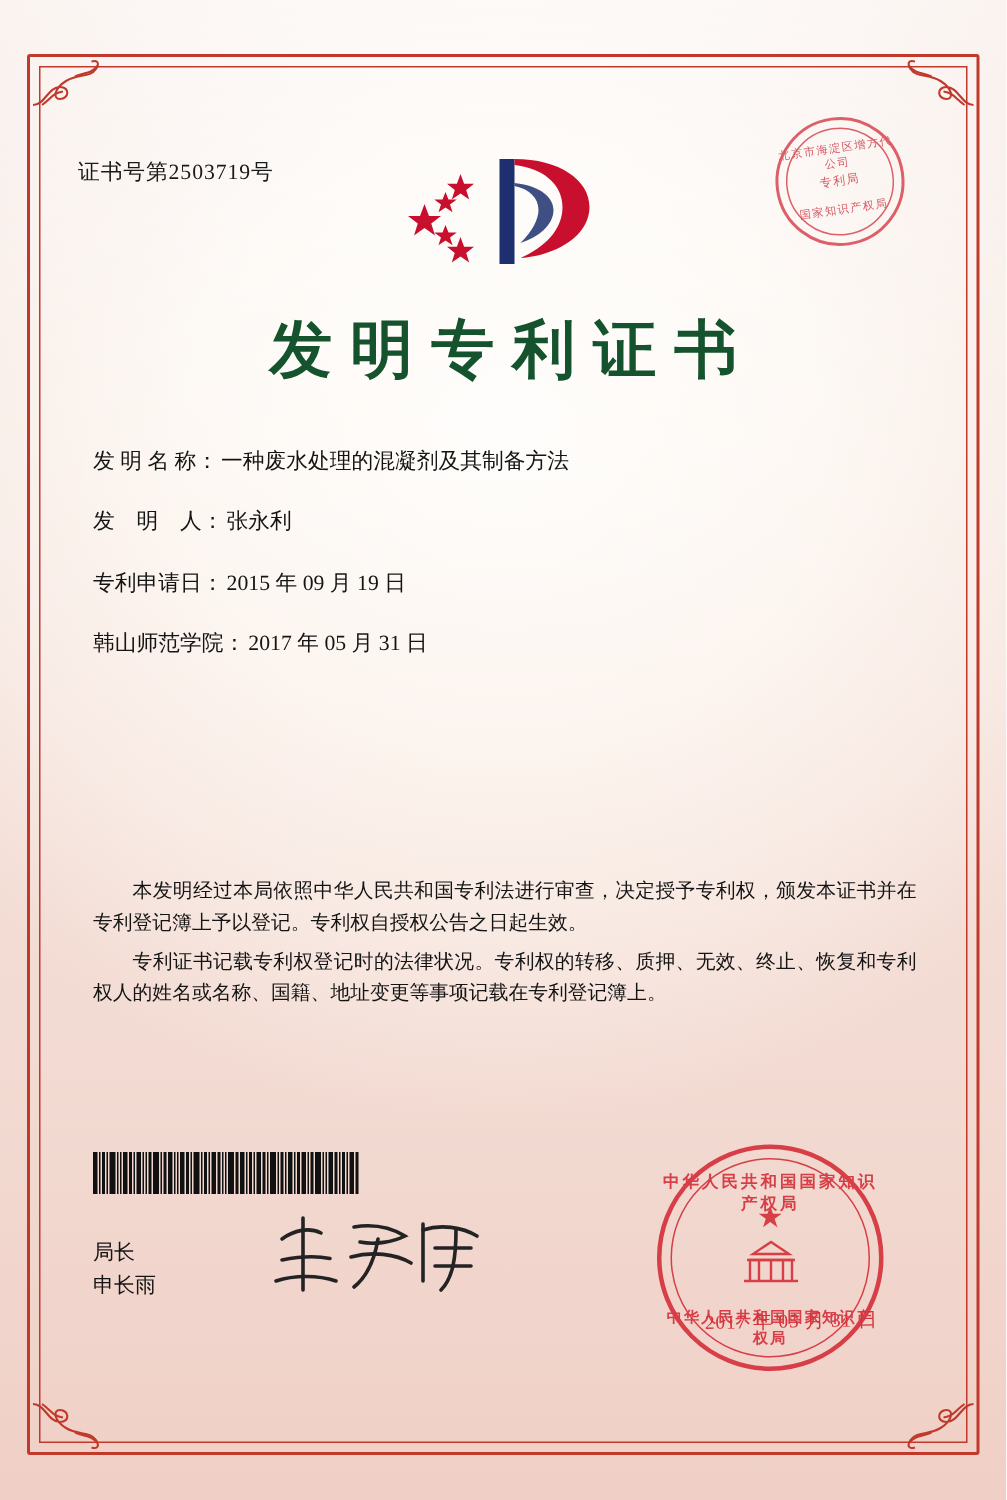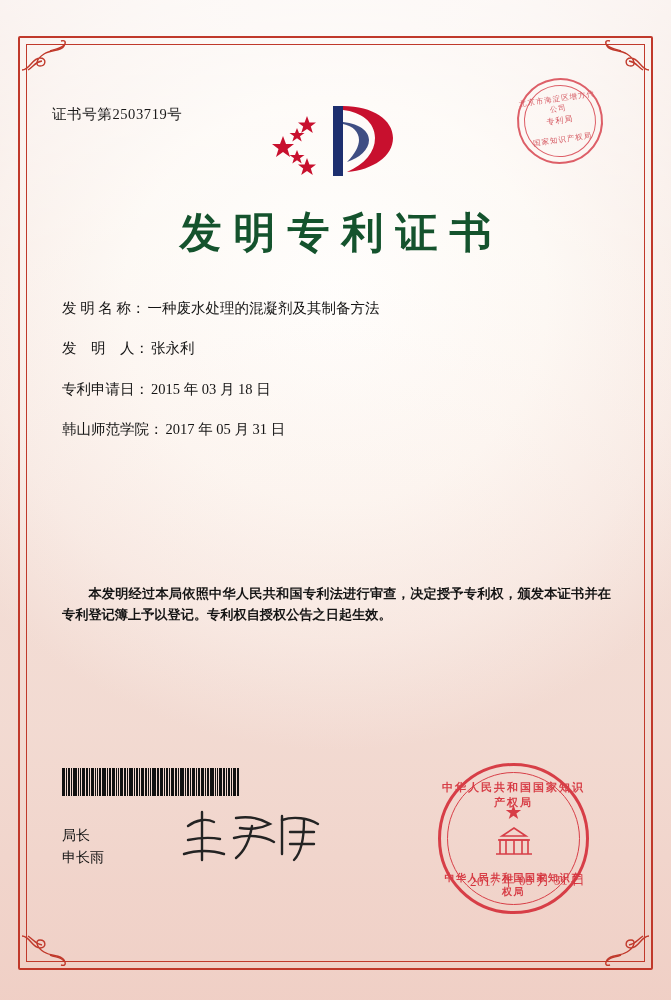--- a/index.html
+++ b/index.html
@@ -160,21 +160,20 @@
   
   .body-text {
     position: absolute;
     left: 62px;
     right: 60px;
     top: 583px;
     font-size: 13.2px;
     line-height: 1.62;
     color: #141414;
     text-align: justify;
-    font-weight: bold;
   }
   .body-text p {
     margin: 0 0 4px 0;
     text-indent: 2em;
   }
 
   
   .barcode {
     position: absolute;
     left: 62px;
@@ -342,29 +341,30 @@
   <div class="doc-title">发明专利证书</div>
 
   <div class="fields">
     <div class="field-row">
       <span class="field-label">发 明 名 称：</span><span class="field-value">一种废水处理的混凝剂及其制备方法</span>
     </div>
     <div class="field-row">
       <span class="field-label">发　明　人：</span><span class="field-value">张永利</span>
     </div>
     <div class="field-row">
-      <span class="field-label">专利申请日：</span><span class="field-value">2015 年 03 月 18 日</span>
+      <span class="field-label">专利申请日：</span><span class="field-value">2015 年 09 月 19 日</span>
     </div>
     <div class="field-row">
       <span class="field-label">韩山师范学院：</span><span class="field-value">2017 年 05 月 31 日</span>
     </div>
   </div>
 
   <div class="body-text">
     <p>本发明经过本局依照中华人民共和国专利法进行审查，决定授予专利权，颁发本证书并在专利登记簿上予以登记。专利权自授权公告之日起生效。</p>
+    <p>专利证书记载专利权登记时的法律状况。专利权的转移、质押、无效、终止、恢复和专利权人的姓名或名称、国籍、地址变更等事项记载在专利登记簿上。</p>
   </div>
 
   <div class="barcode">
     <i style="width:3px"></i>
       <i style="width:1px"></i>
       <i style="width:2px"></i>
       <i style="width:1px"></i>
     <i style="width:4px"></i>
       <i style="width:1px"></i>
       <i style="width:1px"></i>

